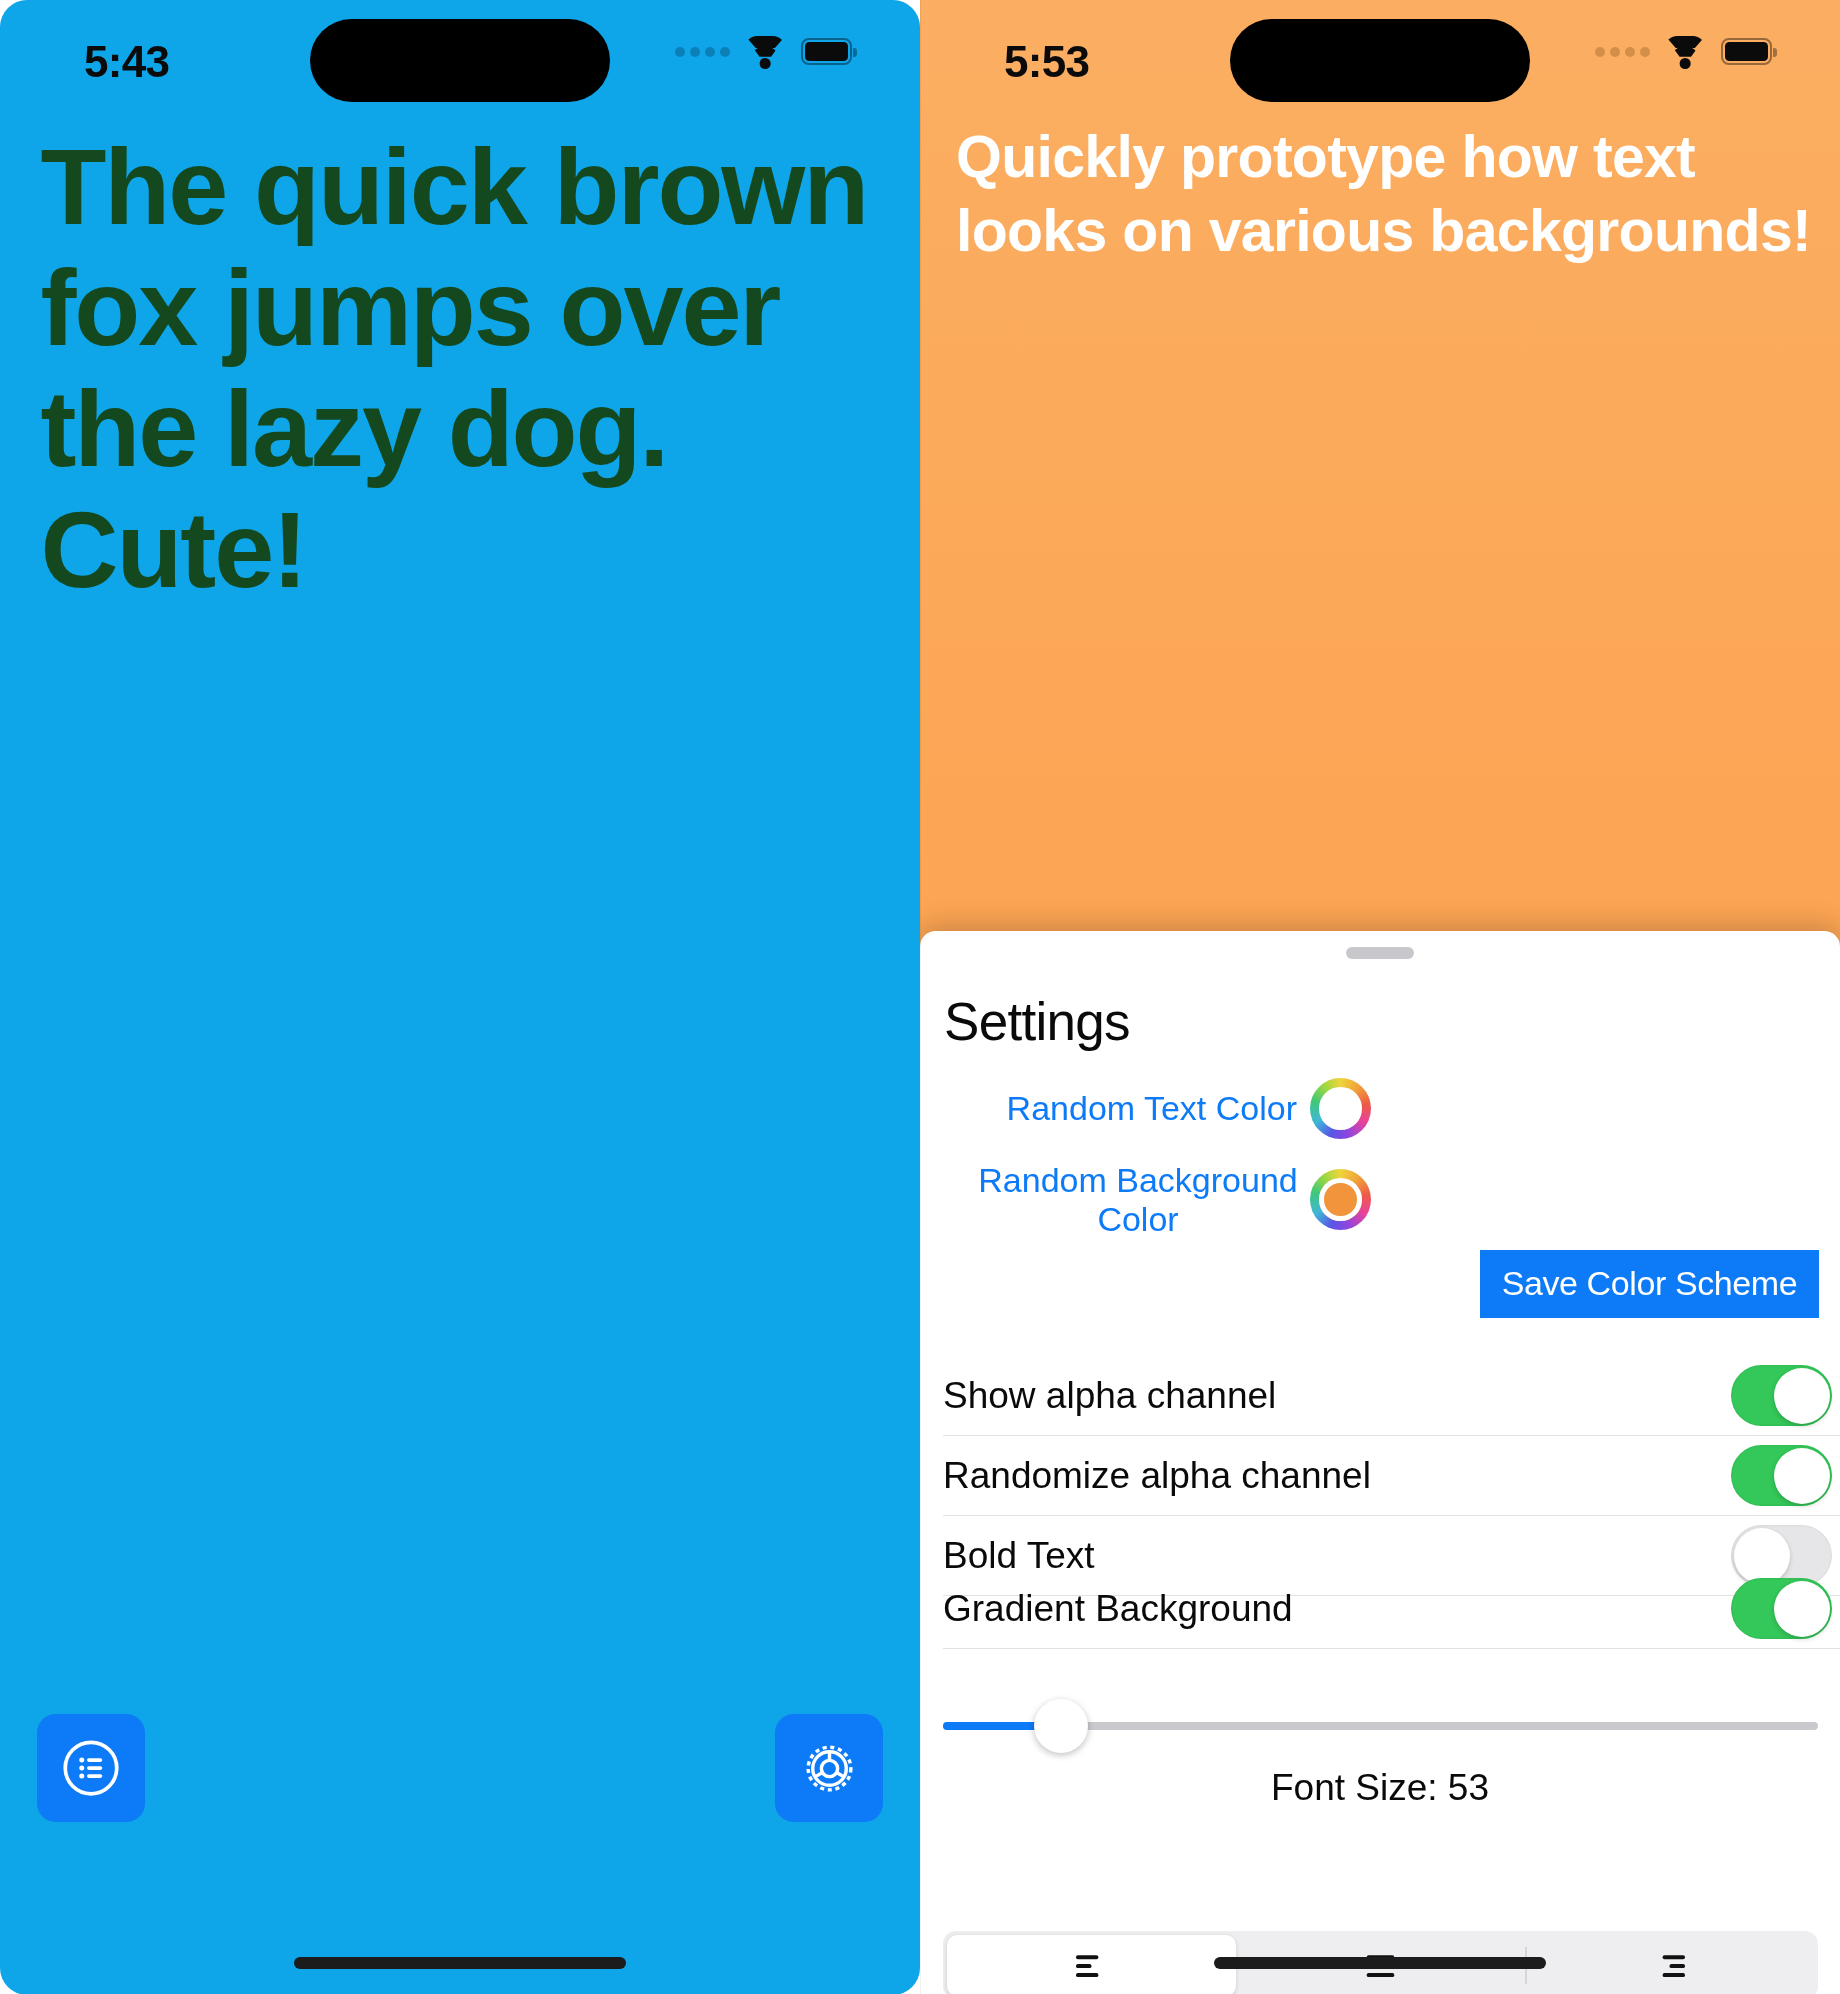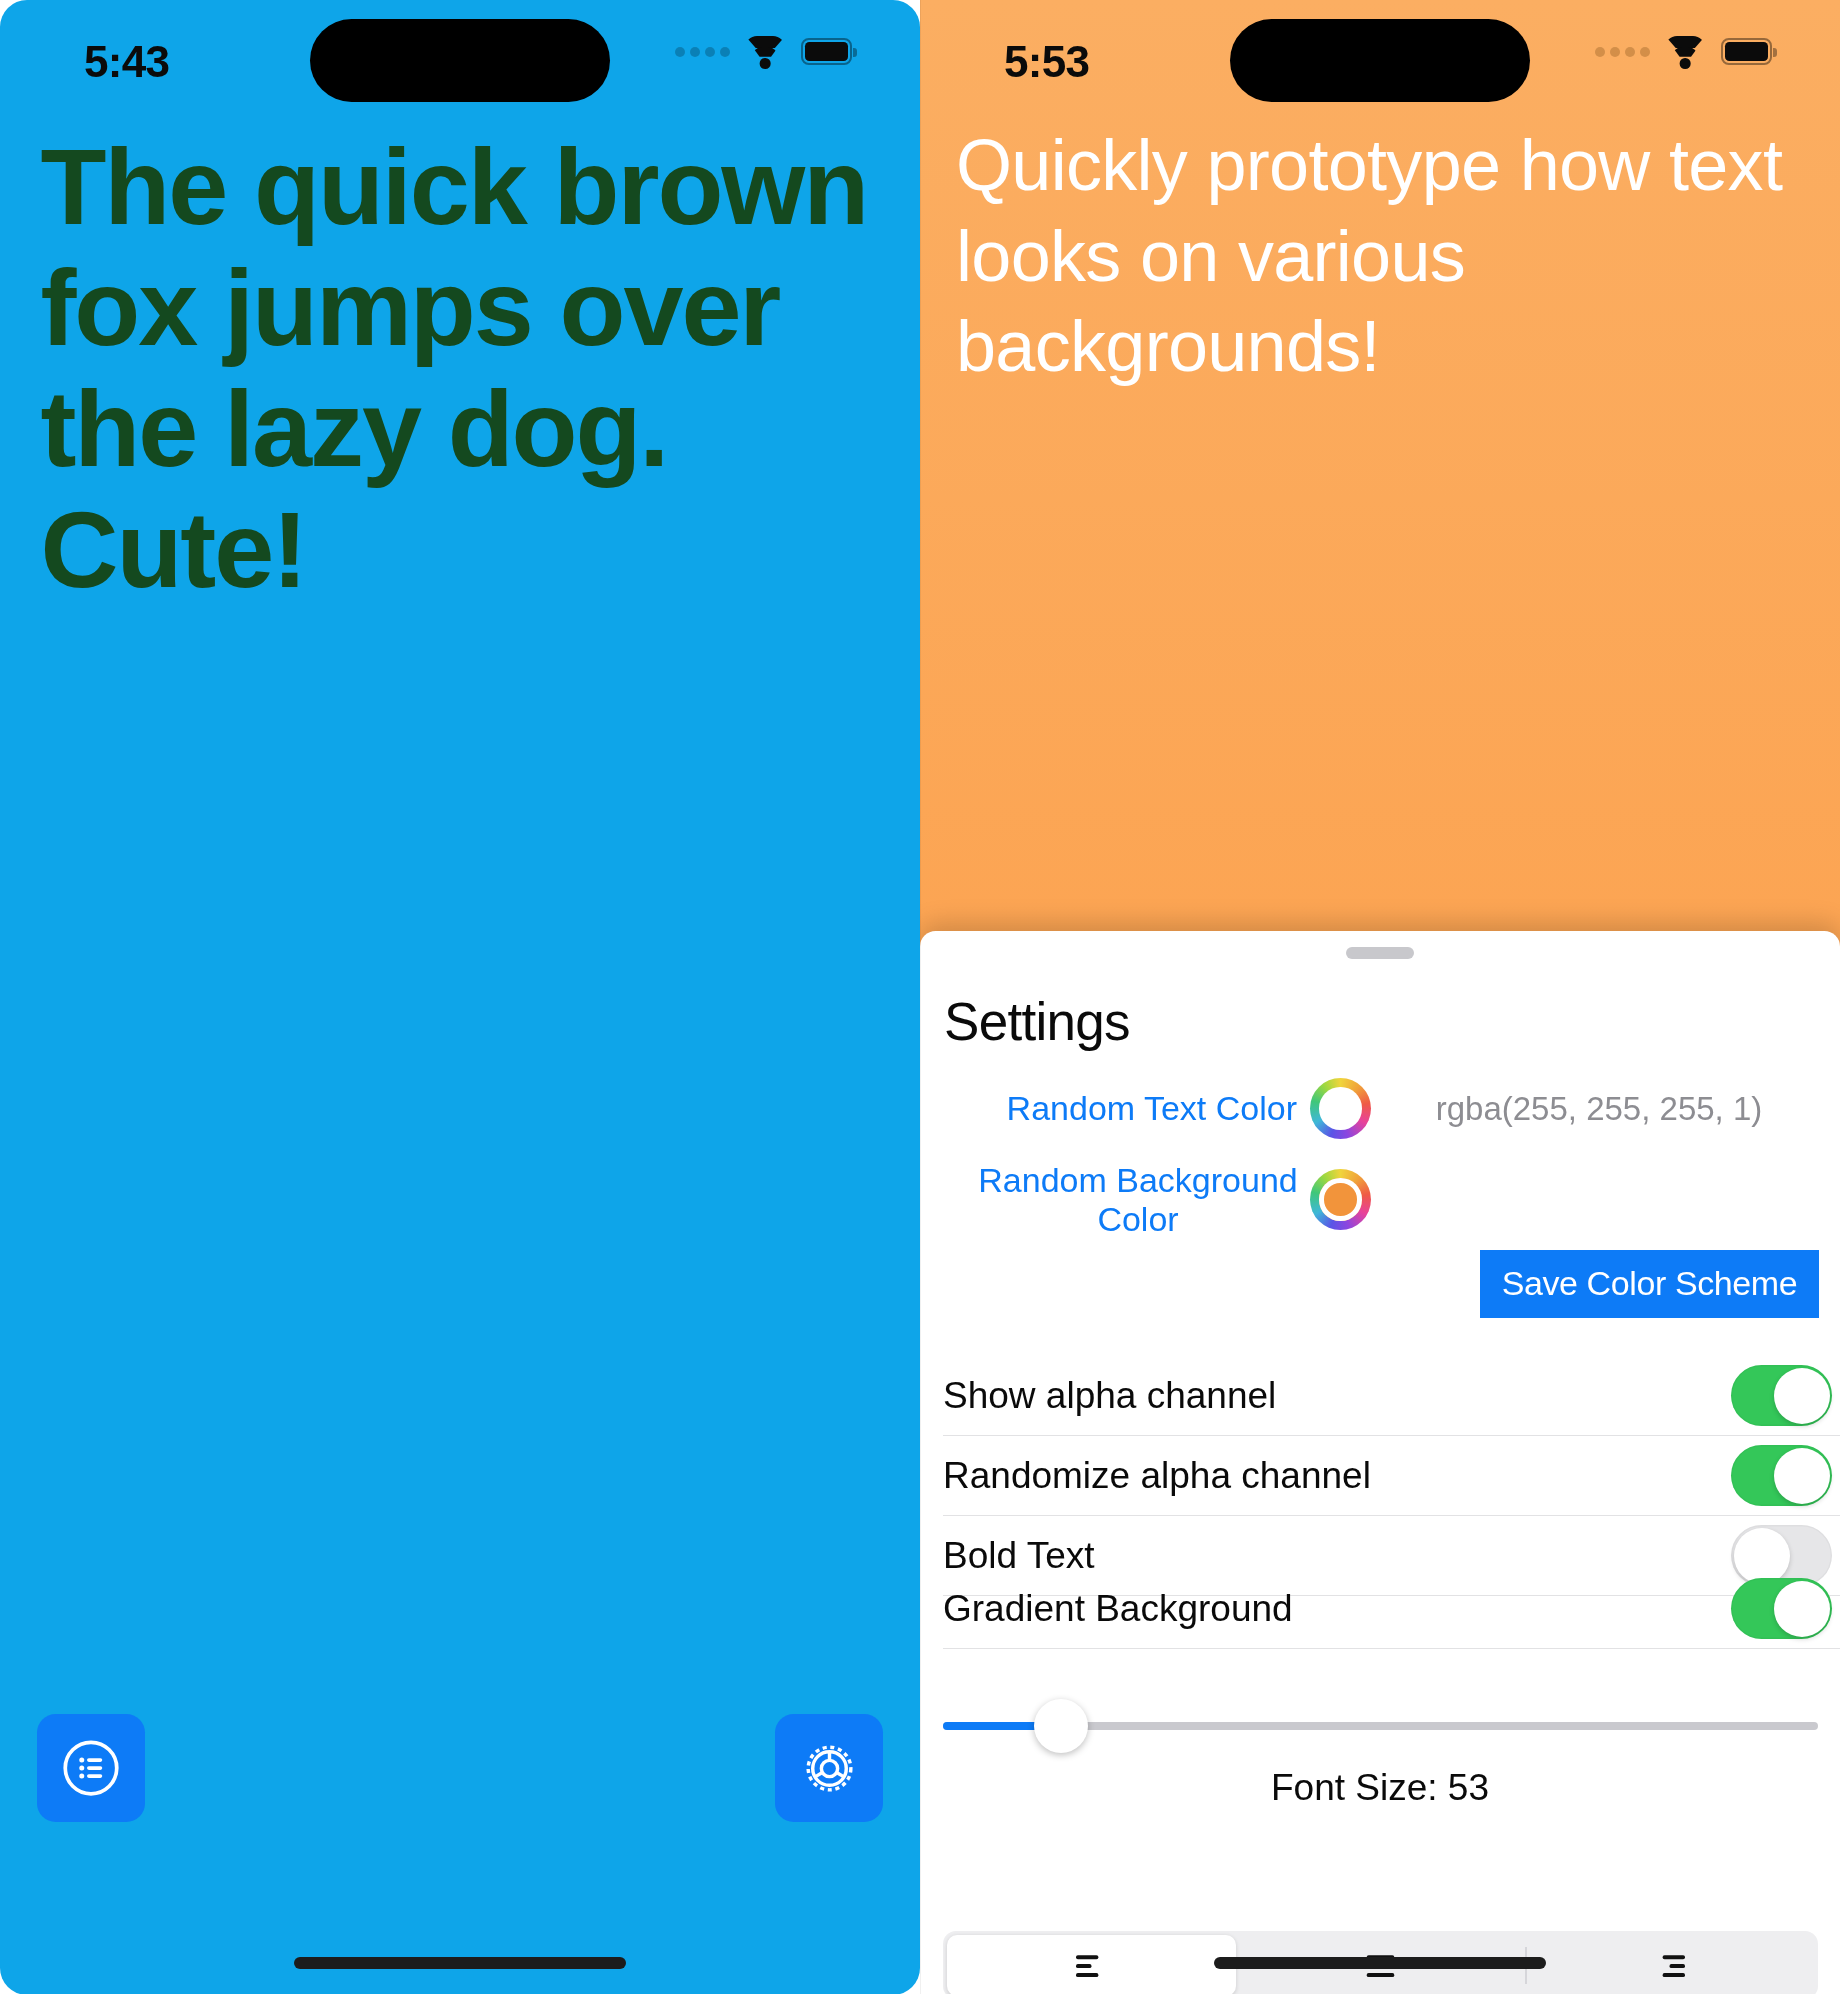--- a/index.html
+++ b/index.html
@@ -75,22 +75,22 @@
     top:127px;
     color:#14491f;
     font-weight:700;
     font-size:108px;
     line-height:1.12;
     letter-spacing:-2.1px;
   }
   .sample-right {
     top:120px;
     color:#ffffff;
-    font-weight:400;
-    font-size:72px;
+    font-weight:700;
+    font-size:59px;
     line-height:1.26;
     letter-spacing:-0.7px;
     padding:0 21.4px 0 24px;
   }
 
   
   .fab {
     position:absolute; width:108px; height:108px;
     border-radius:18.6px; background:#0d7bf7;
     display:flex; align-items:center; justify-content:center;
@@ -330,21 +330,20 @@
 
     <div class="sheet">
 
       <div class="grabber"></div>
 
       <div class="sheet-title">Settings</div>
 
       <div class="color-row color-row-1">
         <div class="color-label one-line">Random Text Color</div>
         <div class="wheel white"></div>
-        <div class="rgba-text">rgba(255, 255, 255, 1)</div>
       </div>
 
       <div class="color-row color-row-2">
         <div class="color-label">Random Background Color</div>
         <div class="wheel" style="--swatch:#f2943b"></div>
       </div>
 
       <button class="save-btn">Save Color Scheme</button>
 
       <div class="toggle-row tr-1">

